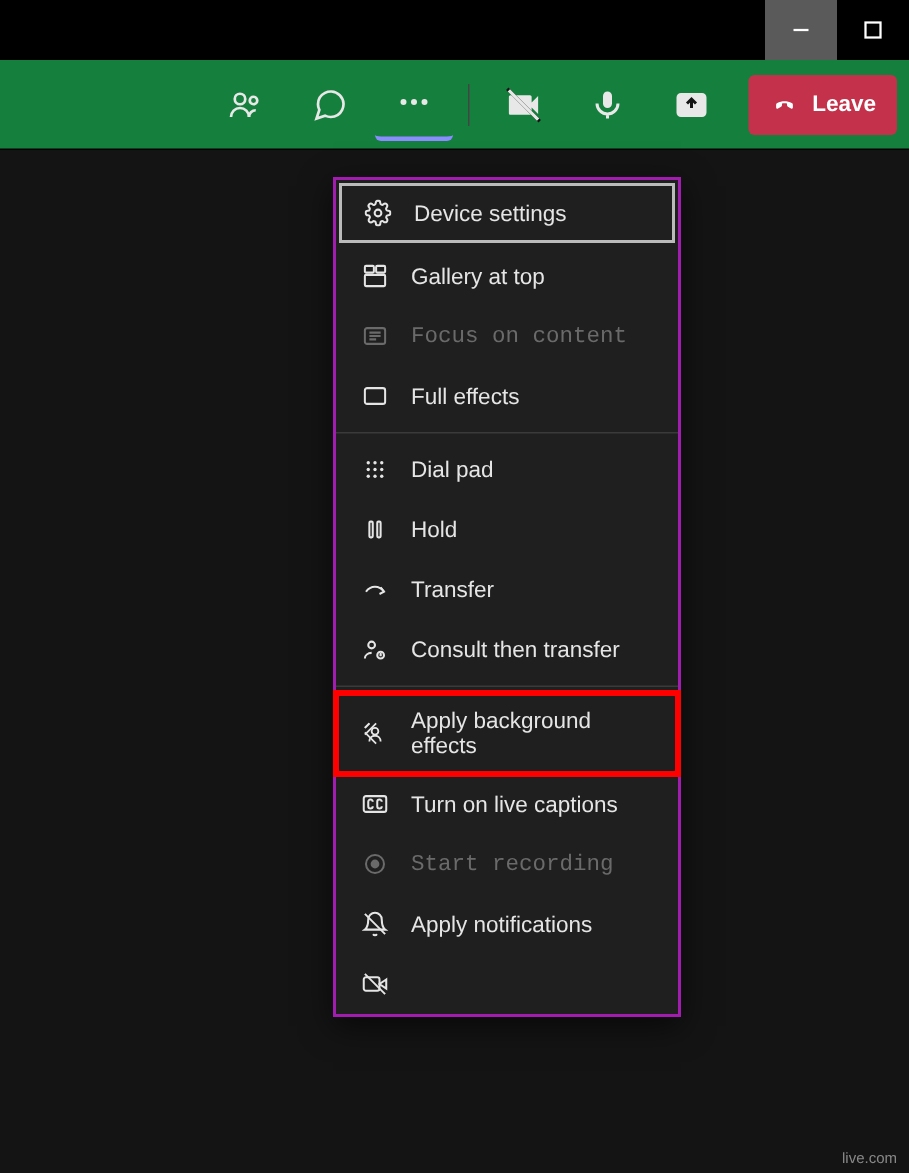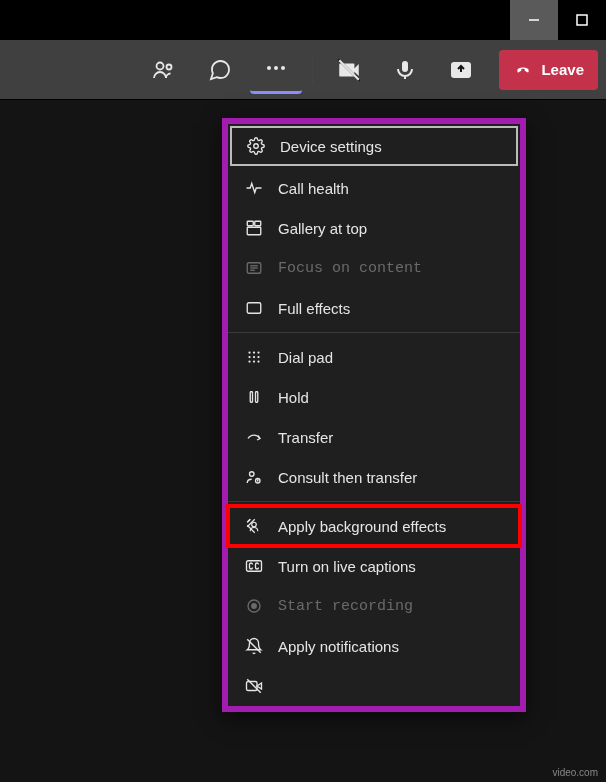--- a/index.html
+++ b/index.html
@@ -31,21 +31,21 @@
       color: #fff;
     }
     .win-btn.min {
       background: #5a5a5a;
     }
     .toolbar {
       display: flex;
       align-items: center;
       justify-content: flex-end;
       height: 60px;
-      background: #404040;
+      background: #15803d;
       padding: 0 8px;
       gap: 4px;
       border-bottom: 1px solid #000;
     }
     .tb-btn {
       width: 52px;
       height: 48px;
       display: flex;
       align-items: center;
       justify-content: center;
@@ -72,23 +72,23 @@
       font-weight: 600;
       display: flex;
       align-items: center;
       gap: 8px;
       margin-left: 8px;
     }
     .dropdown {
       position: absolute;
       top: 118px;
       left: 222px;
-      width: 304px;
+      width: 232px;
       background: #1f1f1f;
-      border: 6px solid #a21caf;
+      border: 2px solid #a21caf;
       box-shadow: 0 6px 20px rgba(0,0,0,0.6);
     }
     .menu-item {
       display: flex;
       align-items: center;
       padding: 10px 16px;
       gap: 14px;
       font-size: 15px;
       color: #e5e5e5;
       cursor: pointer;
@@ -196,28 +196,20 @@
 <div class="dropdown">
   <div id="menu-group-1">
       <div class="menu-item focused">
         <span class="mi-icon">
           <svg width="18" height="18" viewBox="0 0 24 24" fill="none" stroke="currentColor" stroke-width="1.8">
             <circle cx="12" cy="12" r="3"></circle>
             <path d="M19.4 15a1.65 1.65 0 0 0 .33 1.82l.06.06a2 2 0 1 1-2.83 2.83l-.06-.06a1.65 1.65 0 0 0-1.82-.33 1.65 1.65 0 0 0-1 1.51V21a2 2 0 0 1-4 0v-.09A1.65 1.65 0 0 0 9 19.4a1.65 1.65 0 0 0-1.82.33l-.06.06a2 2 0 1 1-2.83-2.83l.06-.06a1.65 1.65 0 0 0 .33-1.82 1.65 1.65 0 0 0-1.51-1H3a2 2 0 0 1 0-4h.09A1.65 1.65 0 0 0 4.6 9a1.65 1.65 0 0 0-.33-1.82l-.06-.06a2 2 0 1 1 2.83-2.83l.06.06a1.65 1.65 0 0 0 1.82.33H9a1.65 1.65 0 0 0 1-1.51V3a2 2 0 0 1 4 0v.09a1.65 1.65 0 0 0 1 1.51 1.65 1.65 0 0 0 1.82-.33l.06-.06a2 2 0 1 1 2.83 2.83l-.06.06a1.65 1.65 0 0 0-.33 1.82V9a1.65 1.65 0 0 0 1.51 1H21a2 2 0 0 1 0 4h-.09a1.65 1.65 0 0 0-1.51 1z"></path>
           </svg>
         </span>
         <span>Device settings</span>
-      </div>
-      <div class="menu-item">
-        <span class="mi-icon">
-          <svg width="18" height="18" viewBox="0 0 24 24" fill="none" stroke="currentColor" stroke-width="1.8">
-            <polyline points="2 12 7 12 9 6 13 18 15 12 22 12"></polyline>
-          </svg>
-        </span>
-        <span>Call health</span>
       </div>
       <div class="menu-item">
         <span class="mi-icon">
           <svg width="18" height="18" viewBox="0 0 24 24" fill="none" stroke="currentColor" stroke-width="1.8">
             <rect x="3" y="3" width="8" height="6" rx="1"></rect>
             <rect x="13" y="3" width="8" height="6" rx="1"></rect>
             <rect x="3" y="11" width="18" height="10" rx="1"></rect>
           </svg>
         </span>
         <span>Gallery at top</span>
@@ -337,13 +329,13 @@
           <svg width="18" height="18" viewBox="0 0 24 24" fill="none" stroke="currentColor" stroke-width="1.8">
             <rect x="2" y="6" width="14" height="12" rx="2"></rect>
             <polygon points="22 8 16 12 22 16 22 8"></polygon>
             <line x1="3" y1="3" x2="21" y2="21"></line>
           </svg>
         </span>
       </div>
     </div>
 </div>
 
-<div class="watermark">video.com</div>
+<div class="watermark">live.com</div>
 
 </body></html>

